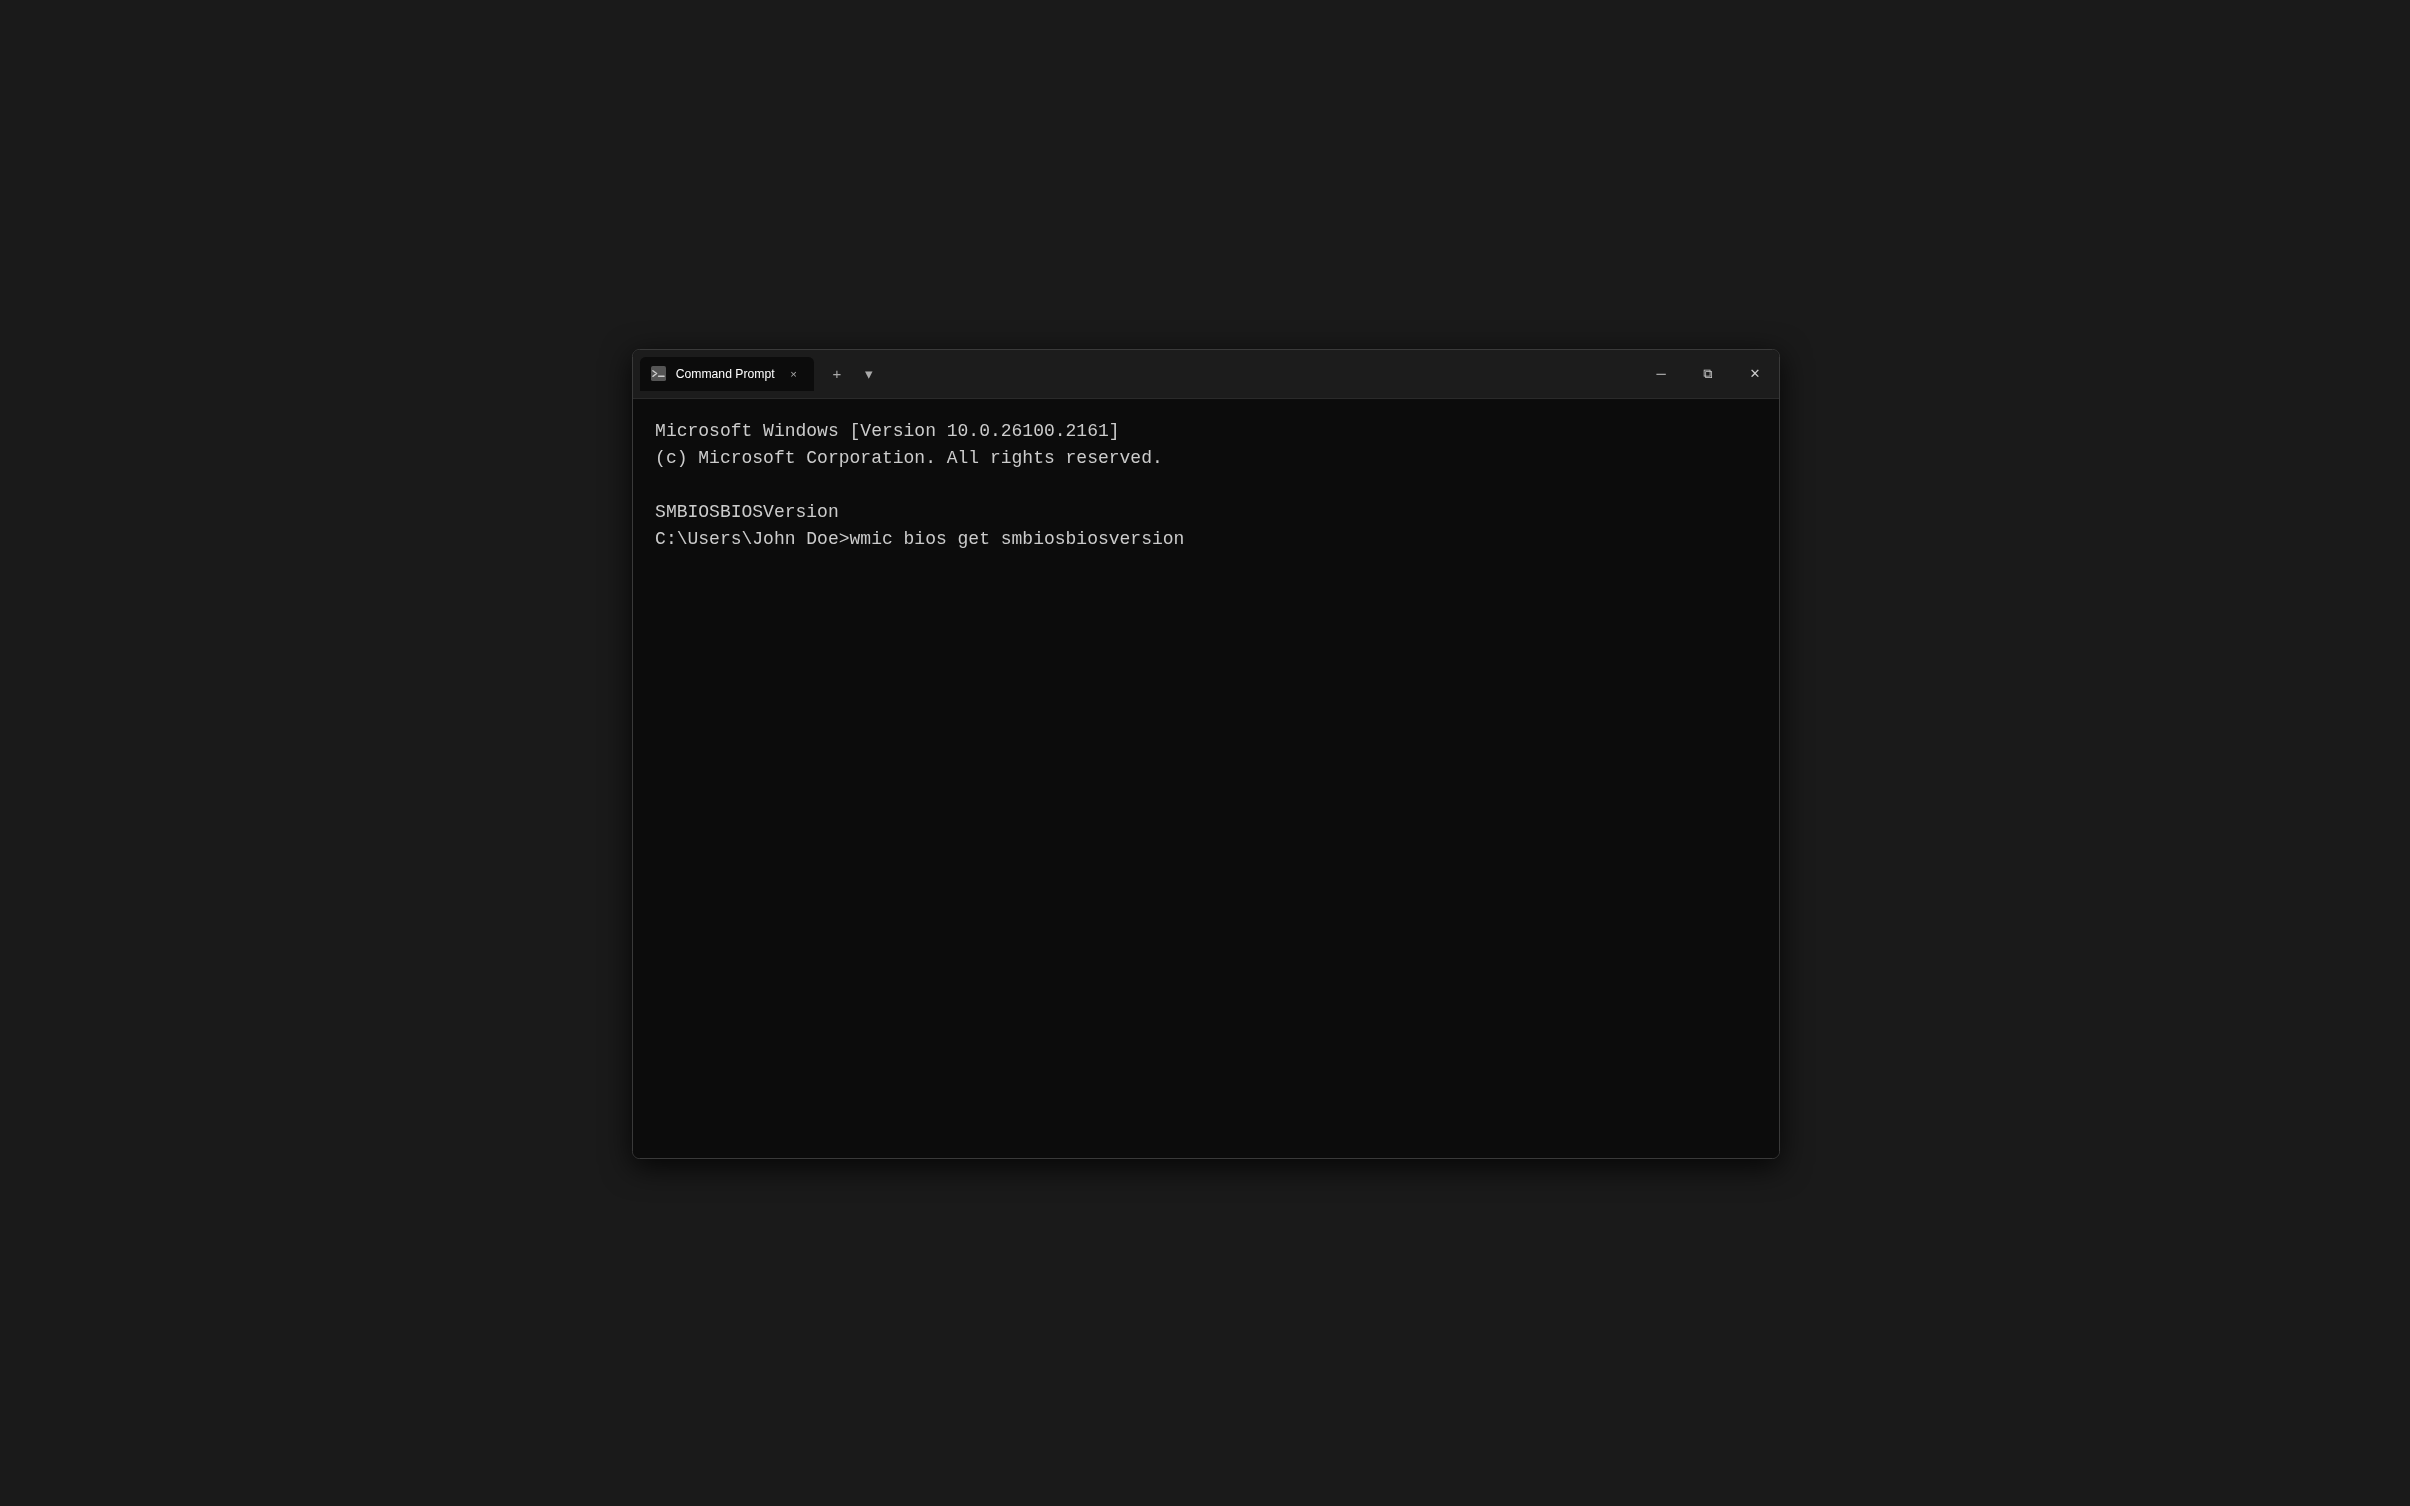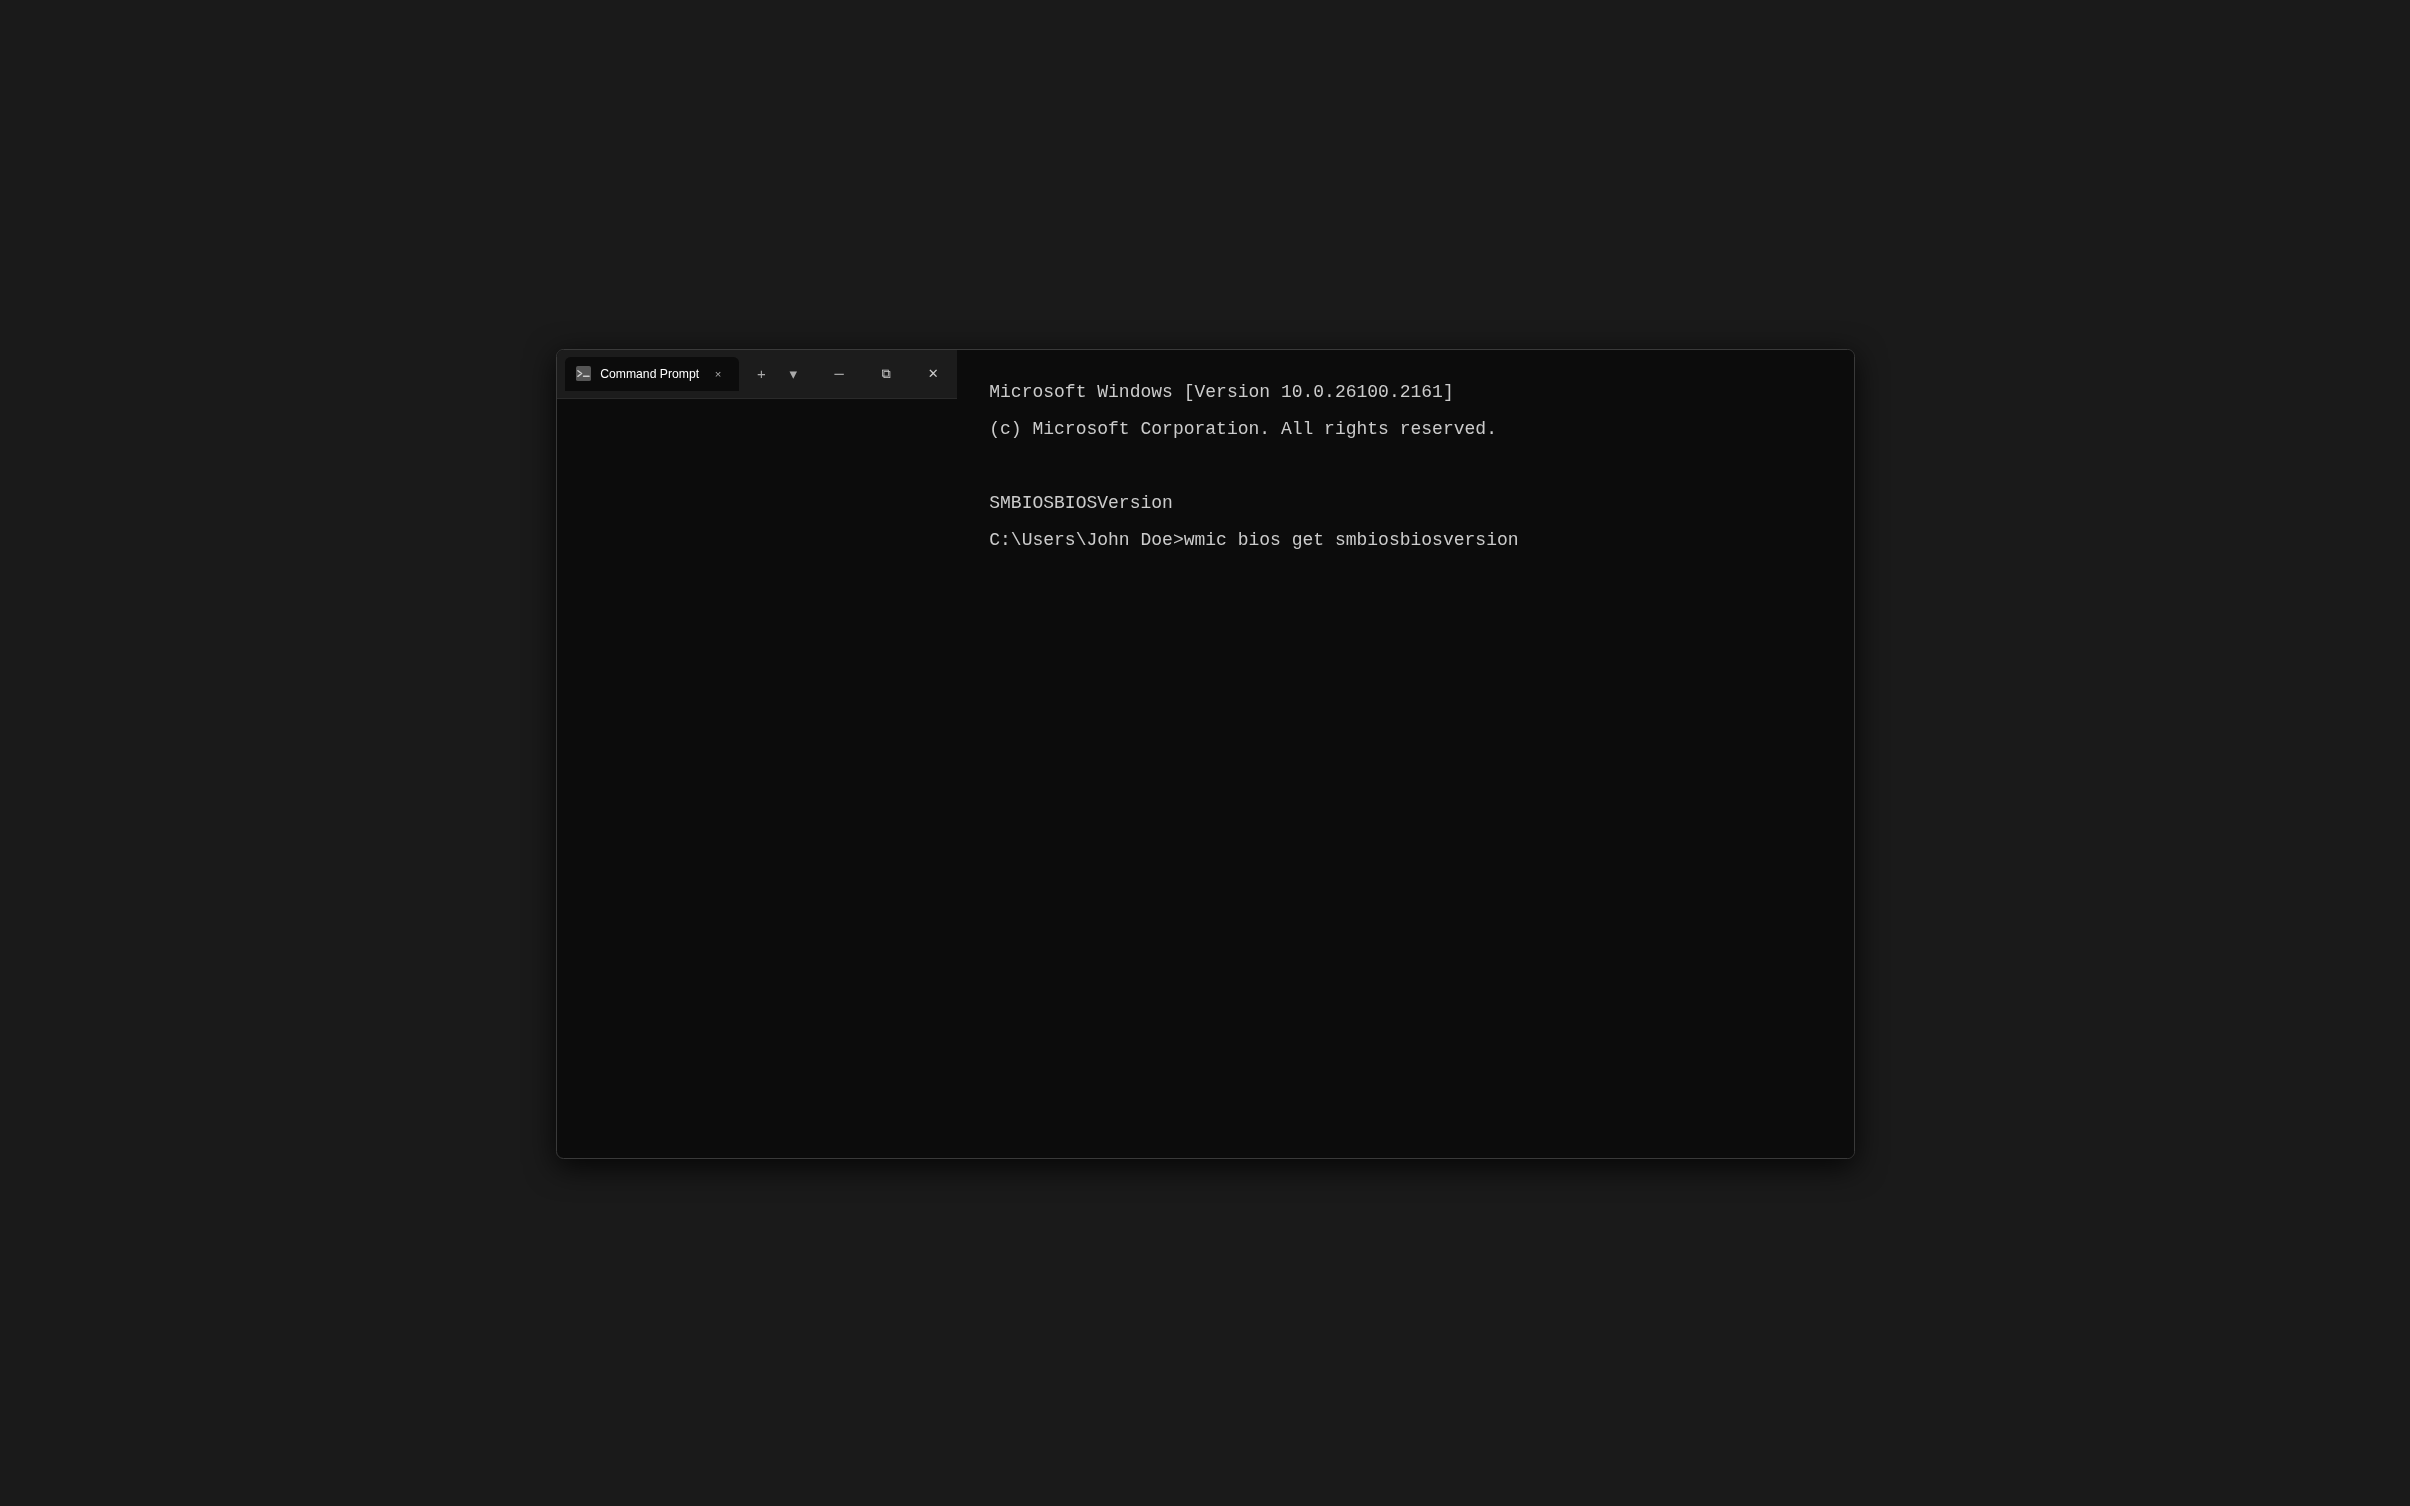--- a/index.html
+++ b/index.html
@@ -12,26 +12,27 @@
       background: #1a1a1a;
       display: flex;
       justify-content: center;
       align-items: center;
       width: 2411px;
       height: 1507px;
       font-family: sans-serif;
     }
 
     .window {
-      width: 1299px;
+      width: 1148px;
       height: 810px;
       background: #0c0c0c;
       border-radius: 7.5px;
       border: 0.9px solid #3a3a3a;
       display: flex;
+      flex-direction: column;
       overflow: hidden;
       box-shadow: 0 7.5px 30px rgba(0,0,0,0.8);
     }
 
     .titlebar {
       background: #1c1c1c;
       height: 49px;
       display: flex;
       align-items: center;
       flex-shrink: 0;
@@ -133,21 +134,21 @@
       padding: 19px 22.6px;
       overflow: auto;
       font-family: 'Consolas', 'Courier New', monospace;
       font-size: 18px;
       color: #cccccc;
       line-height: 1.5;
     }
 
     .terminal-line {
       white-space: pre;
-      margin: 10px;
+      margin: 0;
     }
 
     .terminal-line.empty {
       height: 1.5em;
     }
 
     .cursor {
       display: inline-block;
       width: 8.5px;
       height: 1.1em;

